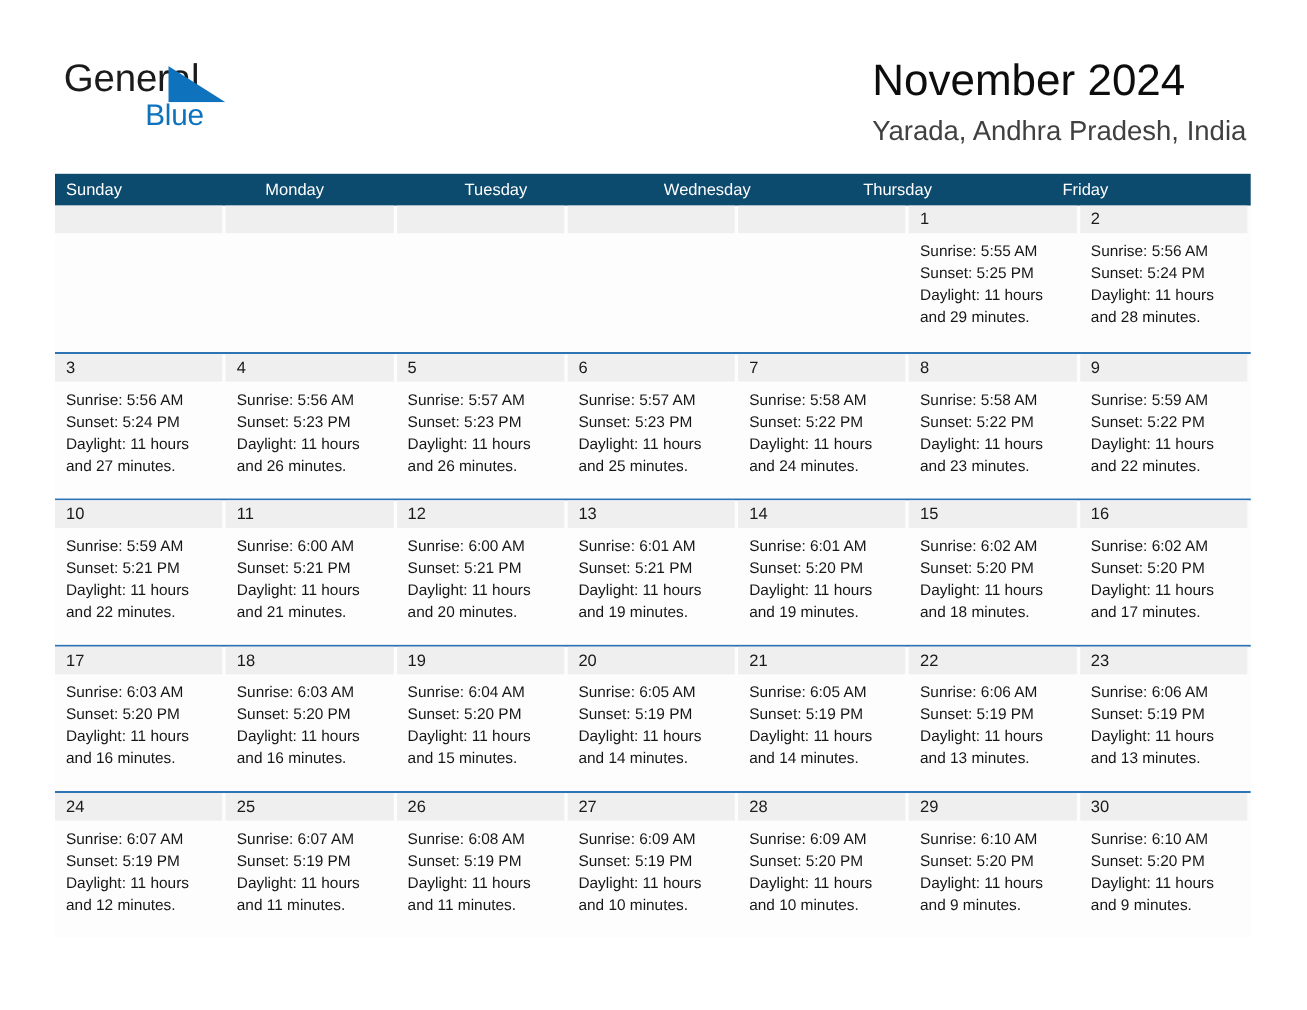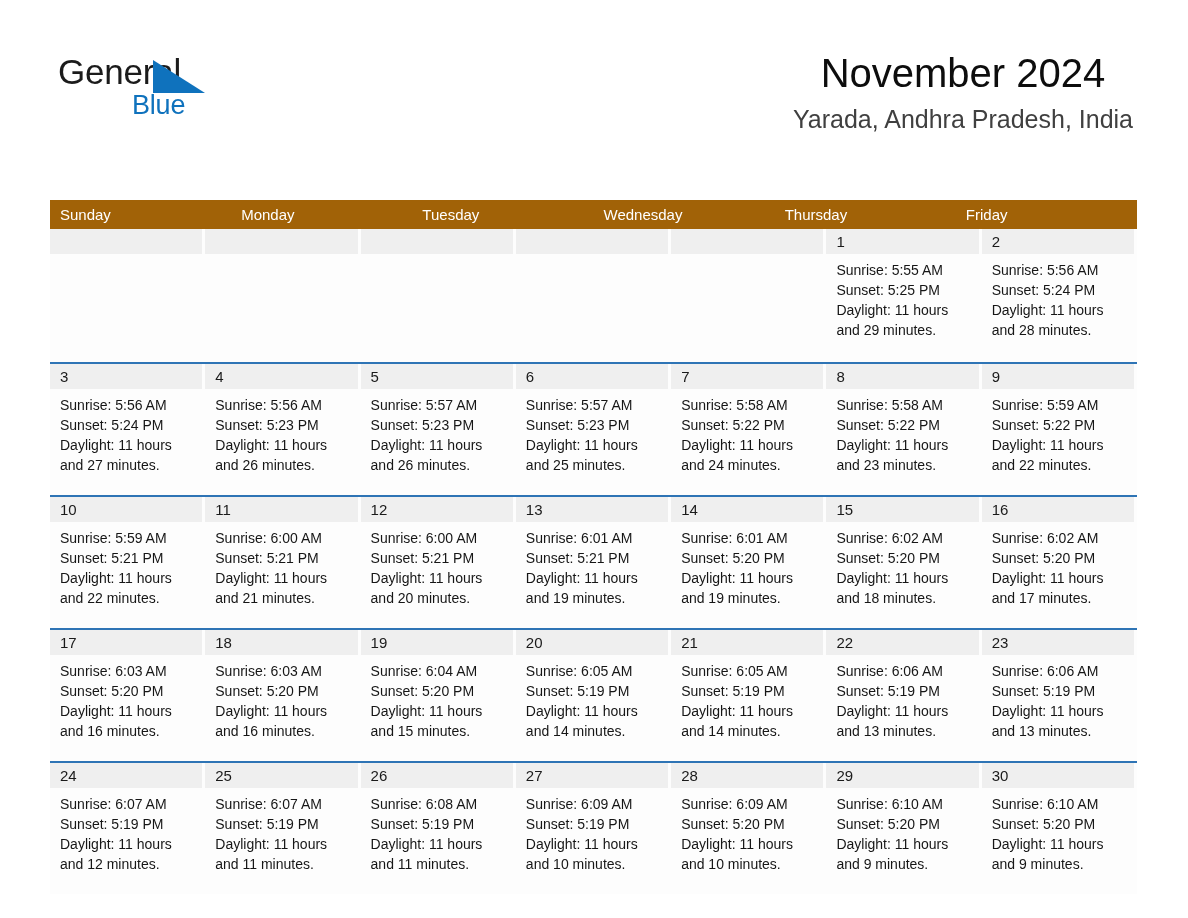--- a/index.html
+++ b/index.html
@@ -65,21 +65,21 @@
     letter-spacing: -0.2px;
     color: #0f72bd;
     font-family: "Liberation Sans", sans-serif;
     font-weight: 400;
   }
 
   .title-block {
     position: absolute;
     right: 55px;
     top: 48px;
-    text-align: center;
+    text-align: left;
   }
   .month-title {
     font-size: 40px;
     line-height: 50px;
     font-weight: 400;
     color: #0d0d0d;
     white-space: nowrap;
   }
   .location-title {
     margin-top: 6px;
@@ -93,23 +93,22 @@
   
   .calendar {
     position: absolute;
     left: 50px;
     top: 158px;
     width: 1087px;
   }
 
   .weekday-row {
     display: flex;
-    background: #a16207;
+    background: #0c4a6e;
     height: 29px;
-    margin-top: 42px;
   }
   .weekday-cell {
     flex: 1 1 0;
     box-sizing: border-box;
     padding-left: 10px;
     color: #ffffff;
     font-size: 15px;
     line-height: 29px;
     white-space: nowrap;
     overflow: hidden;

